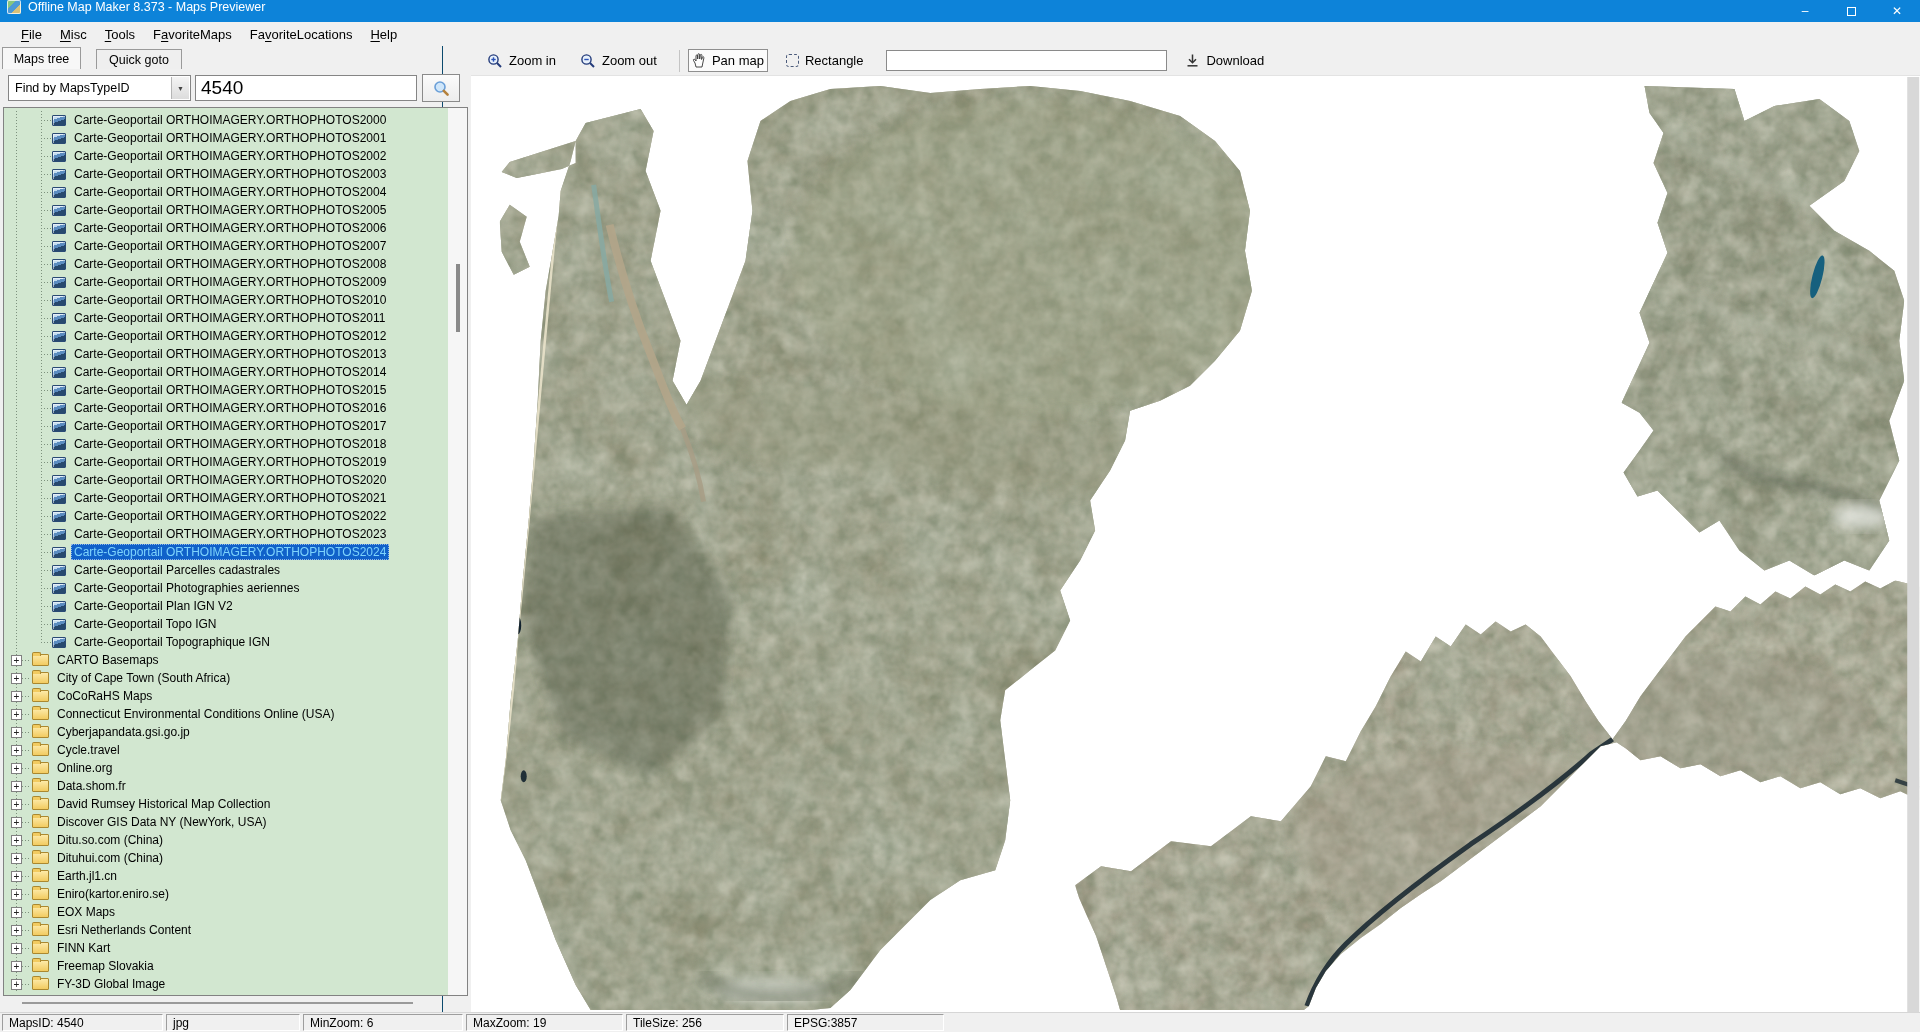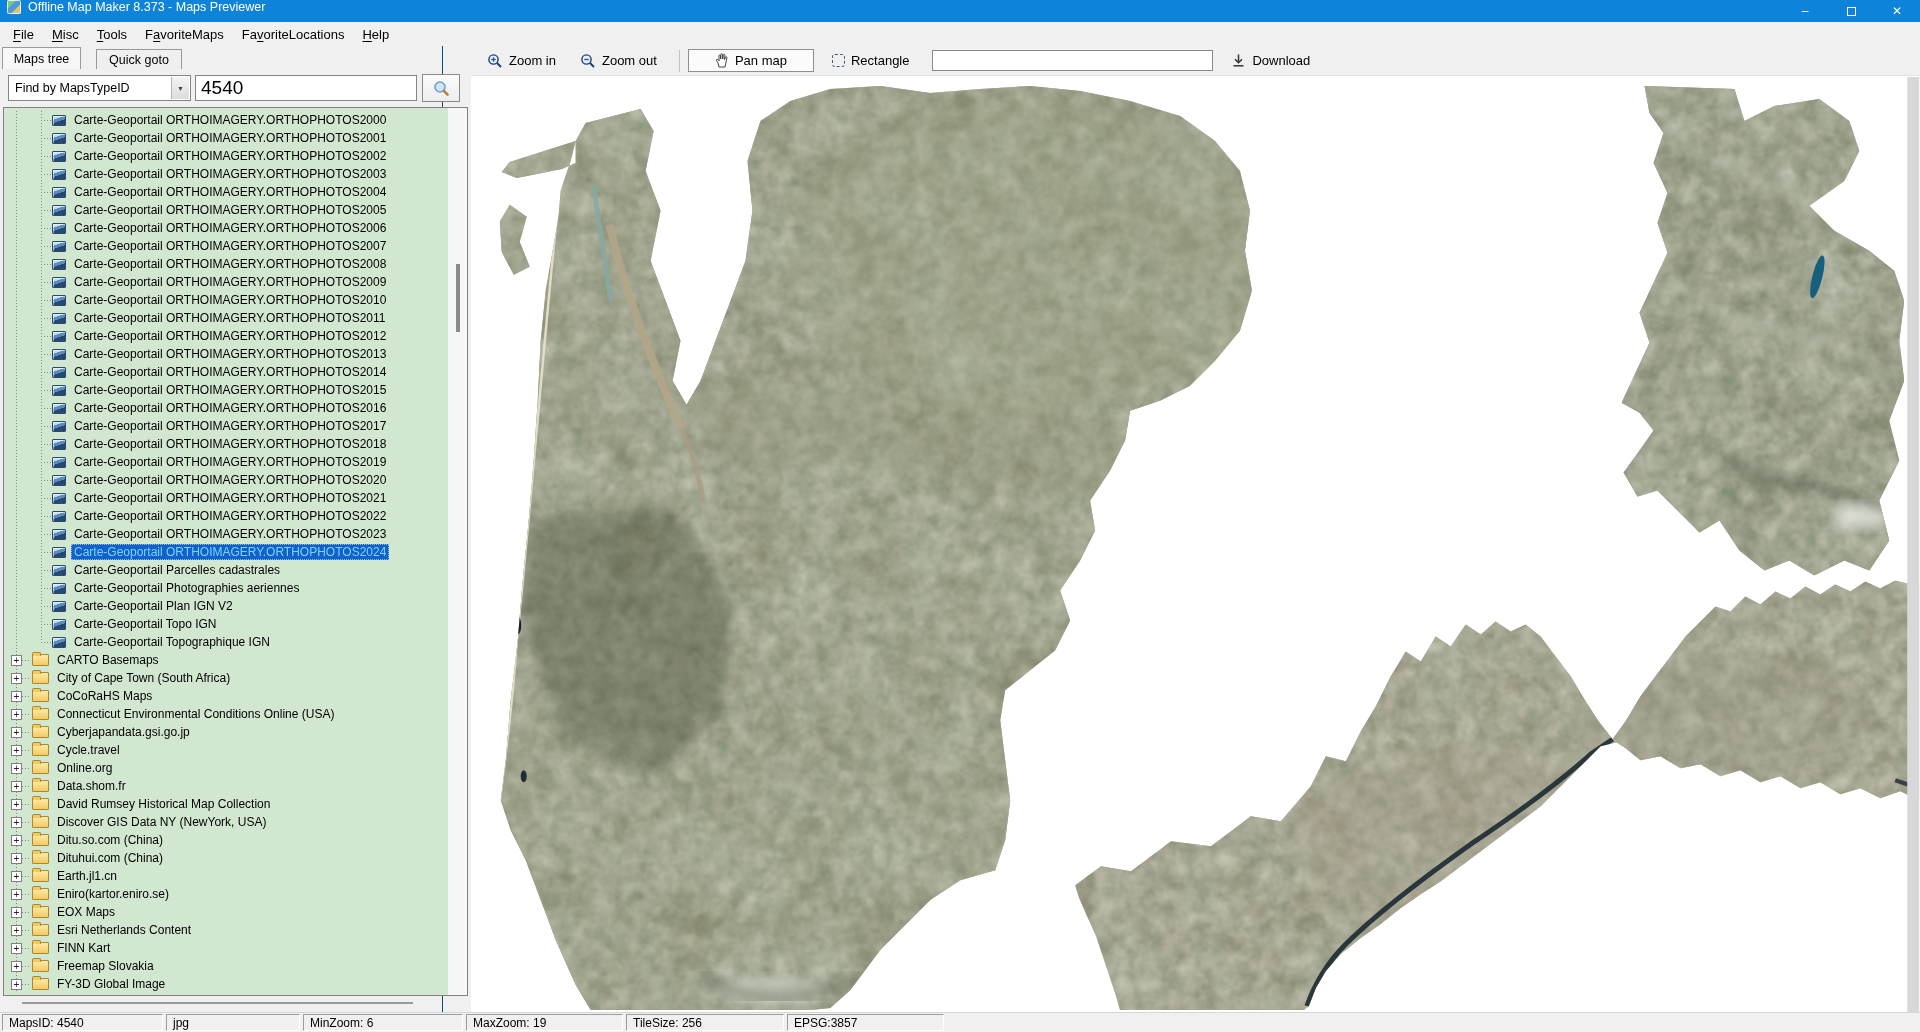--- a/index.html
+++ b/index.html
@@ -17,21 +17,21 @@
   .title-text { font-size:12.5px; }
   .win-controls { margin-left:auto; display:flex; height:100%; }
   .win-btn { width:46px; height:100%; display:flex; align-items:center; justify-content:center;
     font-size:12px; color:#fff; }
   .restore-glyph { width:9px; height:9px; position:relative; }
   .restore-glyph::before { content:""; position:absolute; left:0; bottom:0; width:7px; height:7px; border:1px solid #fff; }
   .restore-glyph::after  { content:""; position:absolute; right:0; top:0; width:7px; height:7px; border:1px solid #fff;
     clip-path:polygon(0 0,100% 0,100% 100%,78% 100%,78% 30%,0 30%); }
   
   .menubar { position:absolute; left:0; top:22px; width:1920px; height:24px;
-    background:#f0f0f0; display:flex; align-items:center; padding-left:4px; font-size:13px; }
+    background:#f0f0f0; display:flex; align-items:center; padding-left:12px; font-size:13px; }
   .menu-item { padding:3px 9px; }
   .menu-item u { text-underline-offset:2px; }
   
   .left-panel { position:absolute; left:0; top:46px; width:443px; height:966px;
     background:#f0f0f0; border-right:1px solid #0c4a6e;padding-left:44px; }
   .tab { position:absolute; font-size:12.5px; display:flex; align-items:center; justify-content:center;
     border:1px solid #9a9a9a; border-bottom:none; background:#efefef; }
   .tab.active { left:2px; top:1px; width:79px; height:22px; background:#f7f7f7; z-index:2; }
   .tab.inactive { left:96px; top:3px; width:86px; height:20px; }
   .filter-select { position:absolute; left:8px; top:29px; width:183px; height:26px;
@@ -72,21 +72,21 @@
     background:linear-gradient(#fdeaa8,#f2cb60); border:1px solid #ab882f; border-radius:1px; }
   .folder-icon::before { content:""; position:absolute; left:-1px; top:-3px; width:7px; height:3px;
     background:#f2cb60; border:1px solid #ab882f; border-bottom:none; border-radius:2px 2px 0 0; }
   .splitter-line { position:absolute; left:22px; top:956px; width:391px; height:2px; background:#9a9a9a; }
   
   .right-panel { position:absolute; left:471px; top:46px; width:1449px; height:966px; background:#fff; }
   .map-toolbar { position:absolute; left:0; top:0; width:100%; height:30px; background:#f0f0f0;
     display:flex; align-items:center; font-size:13px; border-bottom:1px solid #e3e3e3; }
   .tbtn { display:flex; align-items:center; gap:6px; padding:3px 6px; }
   .tb-sep { width:1px; height:22px; background:#c4c4c4; margin:0 8px 0 16px; }
-  .tb-toggle { border:1px solid #8f8f8f; background:#fbfbfb; padding:3px 26px; display:flex; align-items:center; gap:6px; }
+  .tb-toggle { border:1px solid #8f8f8f; background:#fbfbfb; padding:3px 3px; display:flex; align-items:center; gap:6px; }
   .rect-icon { width:13px; height:13px; border:1.5px dashed #4a5a7a; border-radius:3px; }
   .tb-input { margin-left:17px; width:281px; height:21px; border:1px solid #8a8a8a; background:#fff;
     font-size:13px; padding:0 4px; font-family:"Liberation Sans",sans-serif; }
   .map-canvas { position:absolute; left:0; top:31px; width:1449px; height:935px; background:#fff; }
   
   .status-bar { position:absolute; left:0; top:1012px; width:1920px; height:20px; background:#f0f0f0;
     border-top:1px solid #d6d6d6; display:flex; align-items:stretch; padding:1px 0 1px 2px; gap:3px;
     font-size:12px; }
   .spanel { border:1px solid; border-color:#9d9d9d #ffffff #ffffff #9d9d9d; background:#f0f0f0;
     display:flex; align-items:center; padding-left:6px; overflow:hidden; white-space:nowrap; flex:0 0 auto; }

